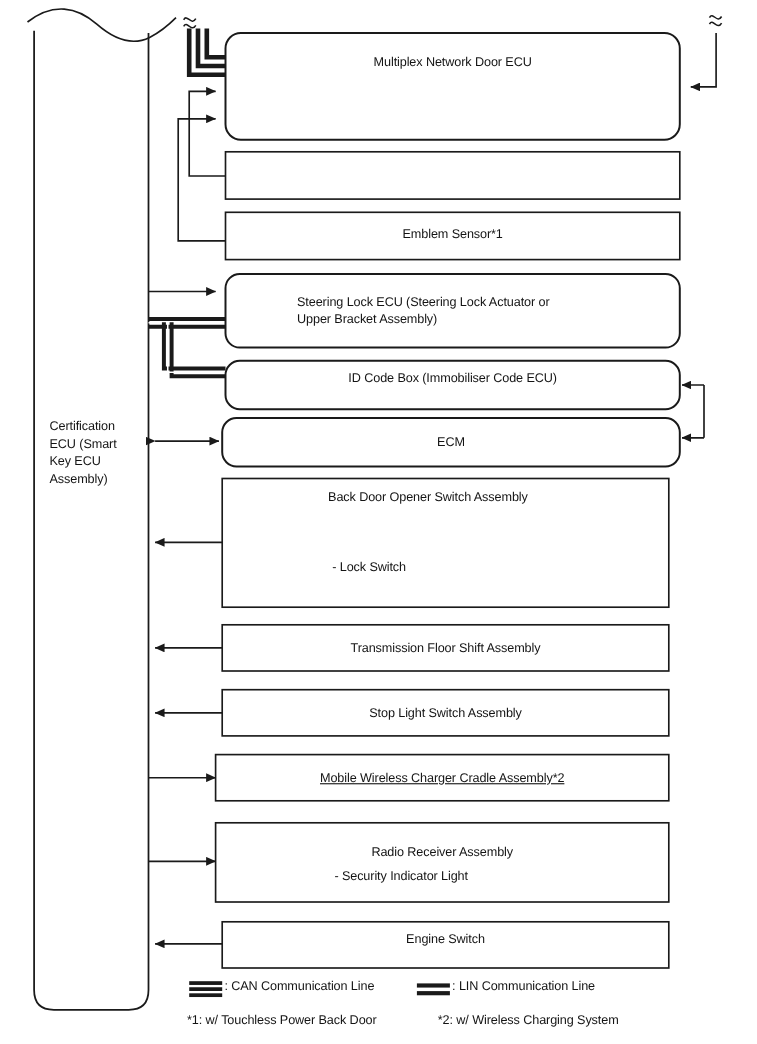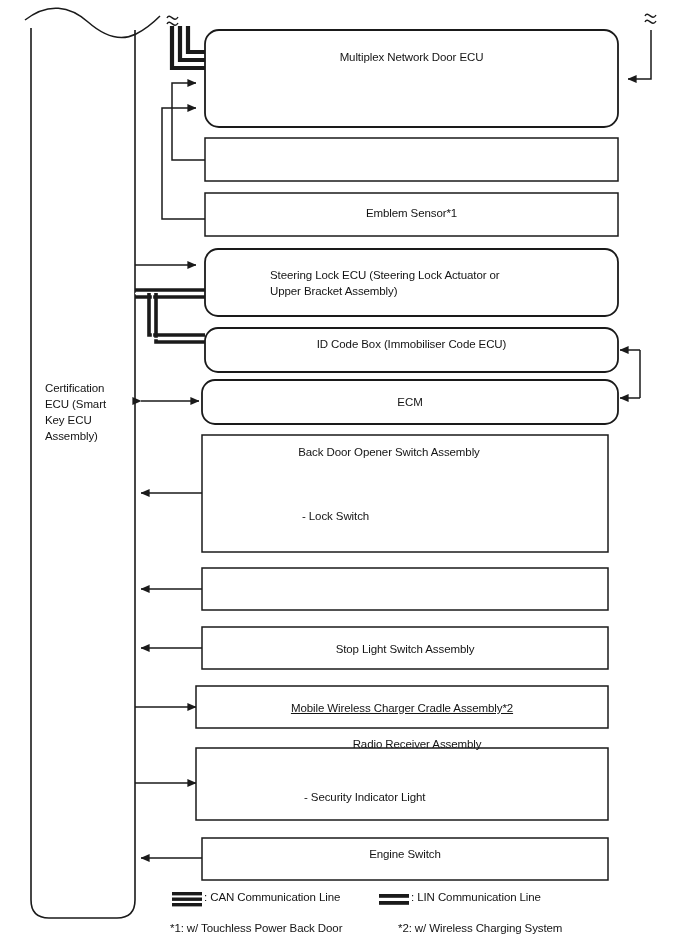--- a/index.html
+++ b/index.html
@@ -161,26 +161,27 @@
   <div class="lbl left" style="left:270px;top:255px;width:300px;margin-top:12px;">Steering Lock ECU (Steering Lock Actuator or
 Upper Bracket Assembly)</div>
 
   <div class="lbl center" style="left:205px;top:336px;width:413px;">ID Code Box (Immobiliser Code ECU)</div>
 
   <div class="lbl center" style="left:202px;top:394px;width:416px;">ECM</div>
 
   <div class="lbl center" style="left:202px;top:444px;width:374px;">Back Door Opener Switch Assembly</div>
   <div class="lbl left" style="left:302px;top:508px;width:250px;">- Lock Switch</div>
 
+  <div class="lbl center" style="left:202px;top:582px;width:406px;">Transmission Floor Shift Assembly</div>
 
   <div class="lbl center" style="left:202px;top:641px;width:406px;">Stop Light Switch Assembly</div>
 
   <div class="lbl center" style="left:196px;top:700px;width:412px;text-decoration:underline;">Mobile Wireless Charger Cradle Assembly*2</div>
 
-  <div class="lbl center" style="left:196px;top:736px;width:412px;margin-left:15px;">Radio Receiver Assembly</div>
+  <div class="lbl center" style="left:196px;top:767px;width:412px;">Radio Receiver Assembly</div>
   <div class="lbl left" style="left:304px;top:789px;width:250px;">- Security Indicator Light</div>
 
   <div class="lbl center" style="left:202px;top:846px;width:406px;">Engine Switch</div>
 
   <div class="legend-txt" style="left:204px;top:891px;">: CAN Communication Line</div>
   <div class="legend-txt" style="left:411px;top:891px;">: LIN Communication Line</div>
   <div class="legend-txt" style="left:170px;top:922px;">*1: w/ Touchless Power Back Door</div>
   <div class="legend-txt" style="left:398px;top:922px;">*2: w/ Wireless Charging System</div>
 
 </div>

